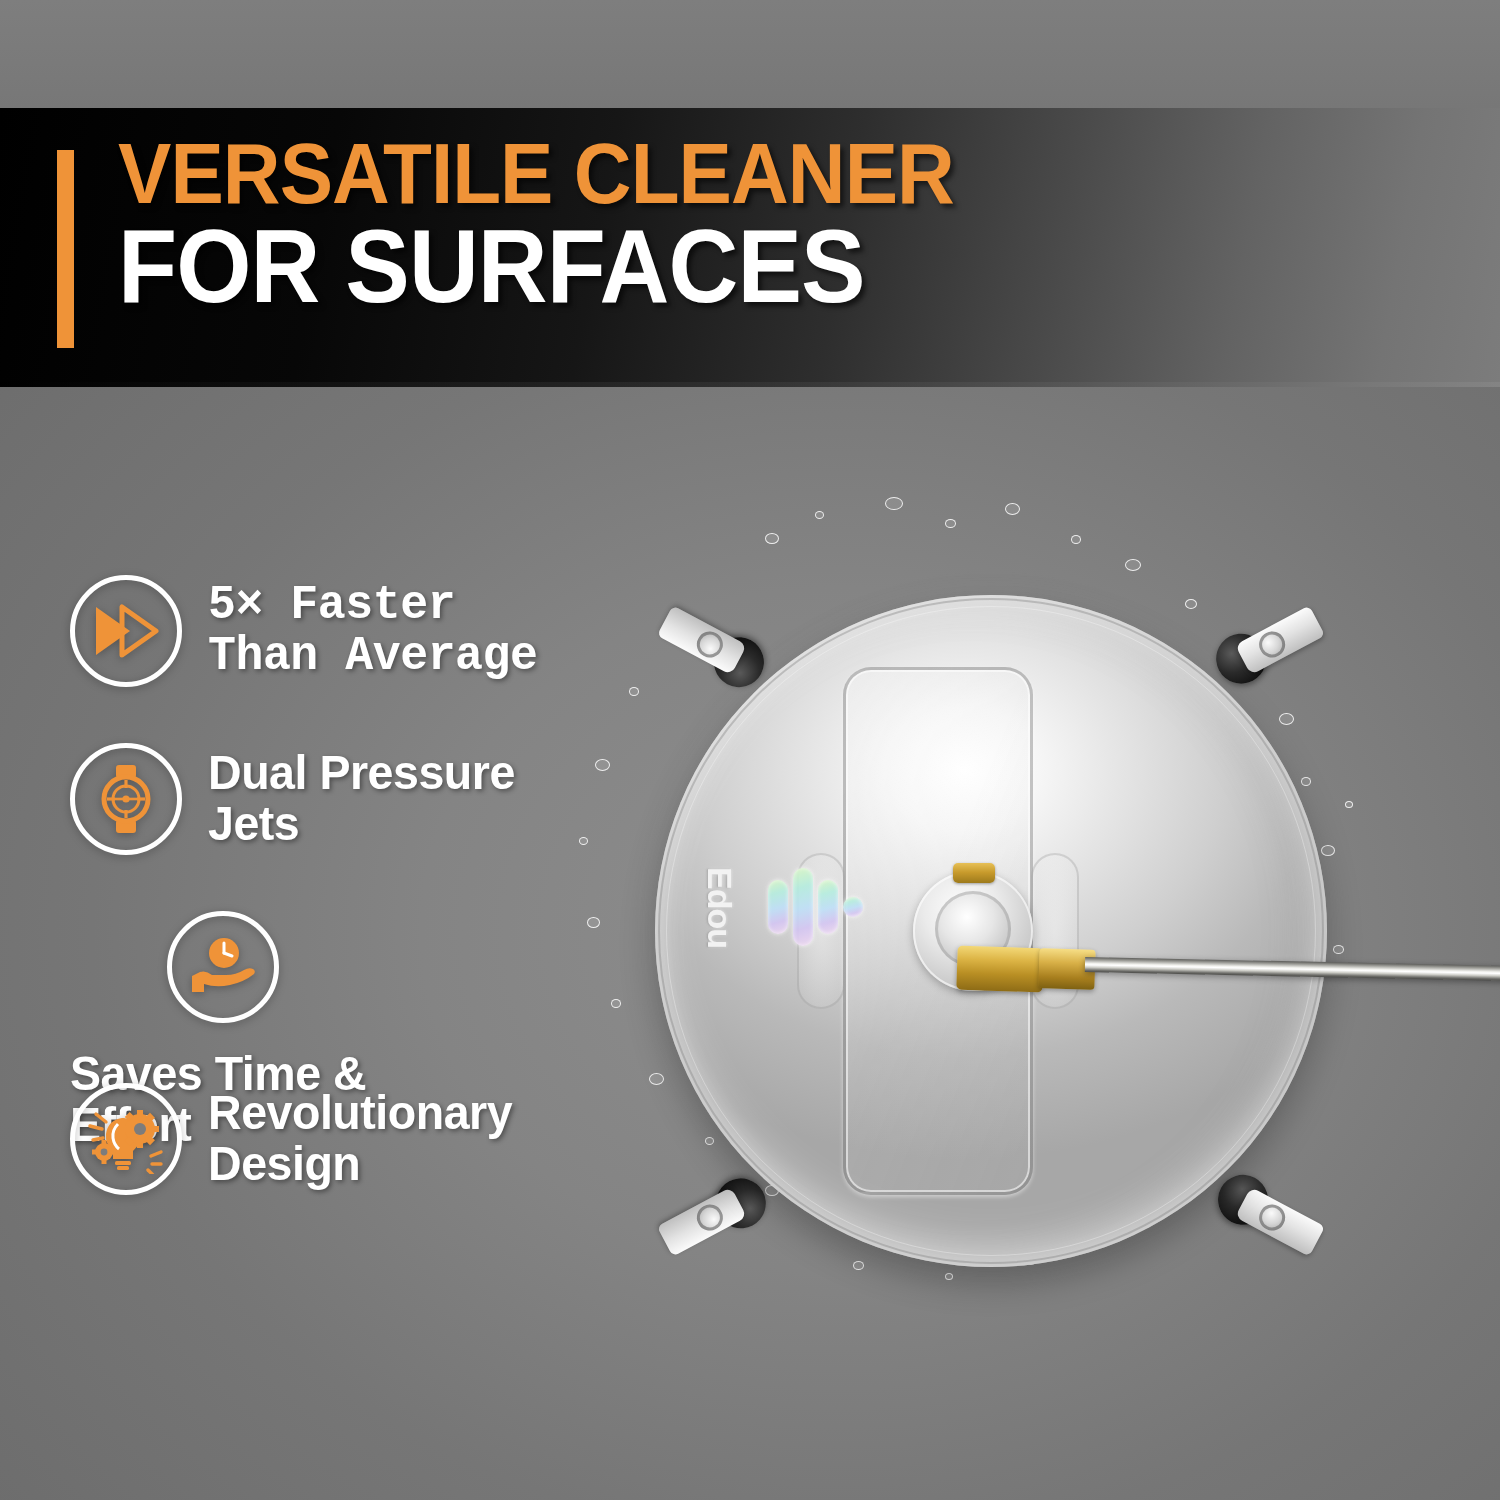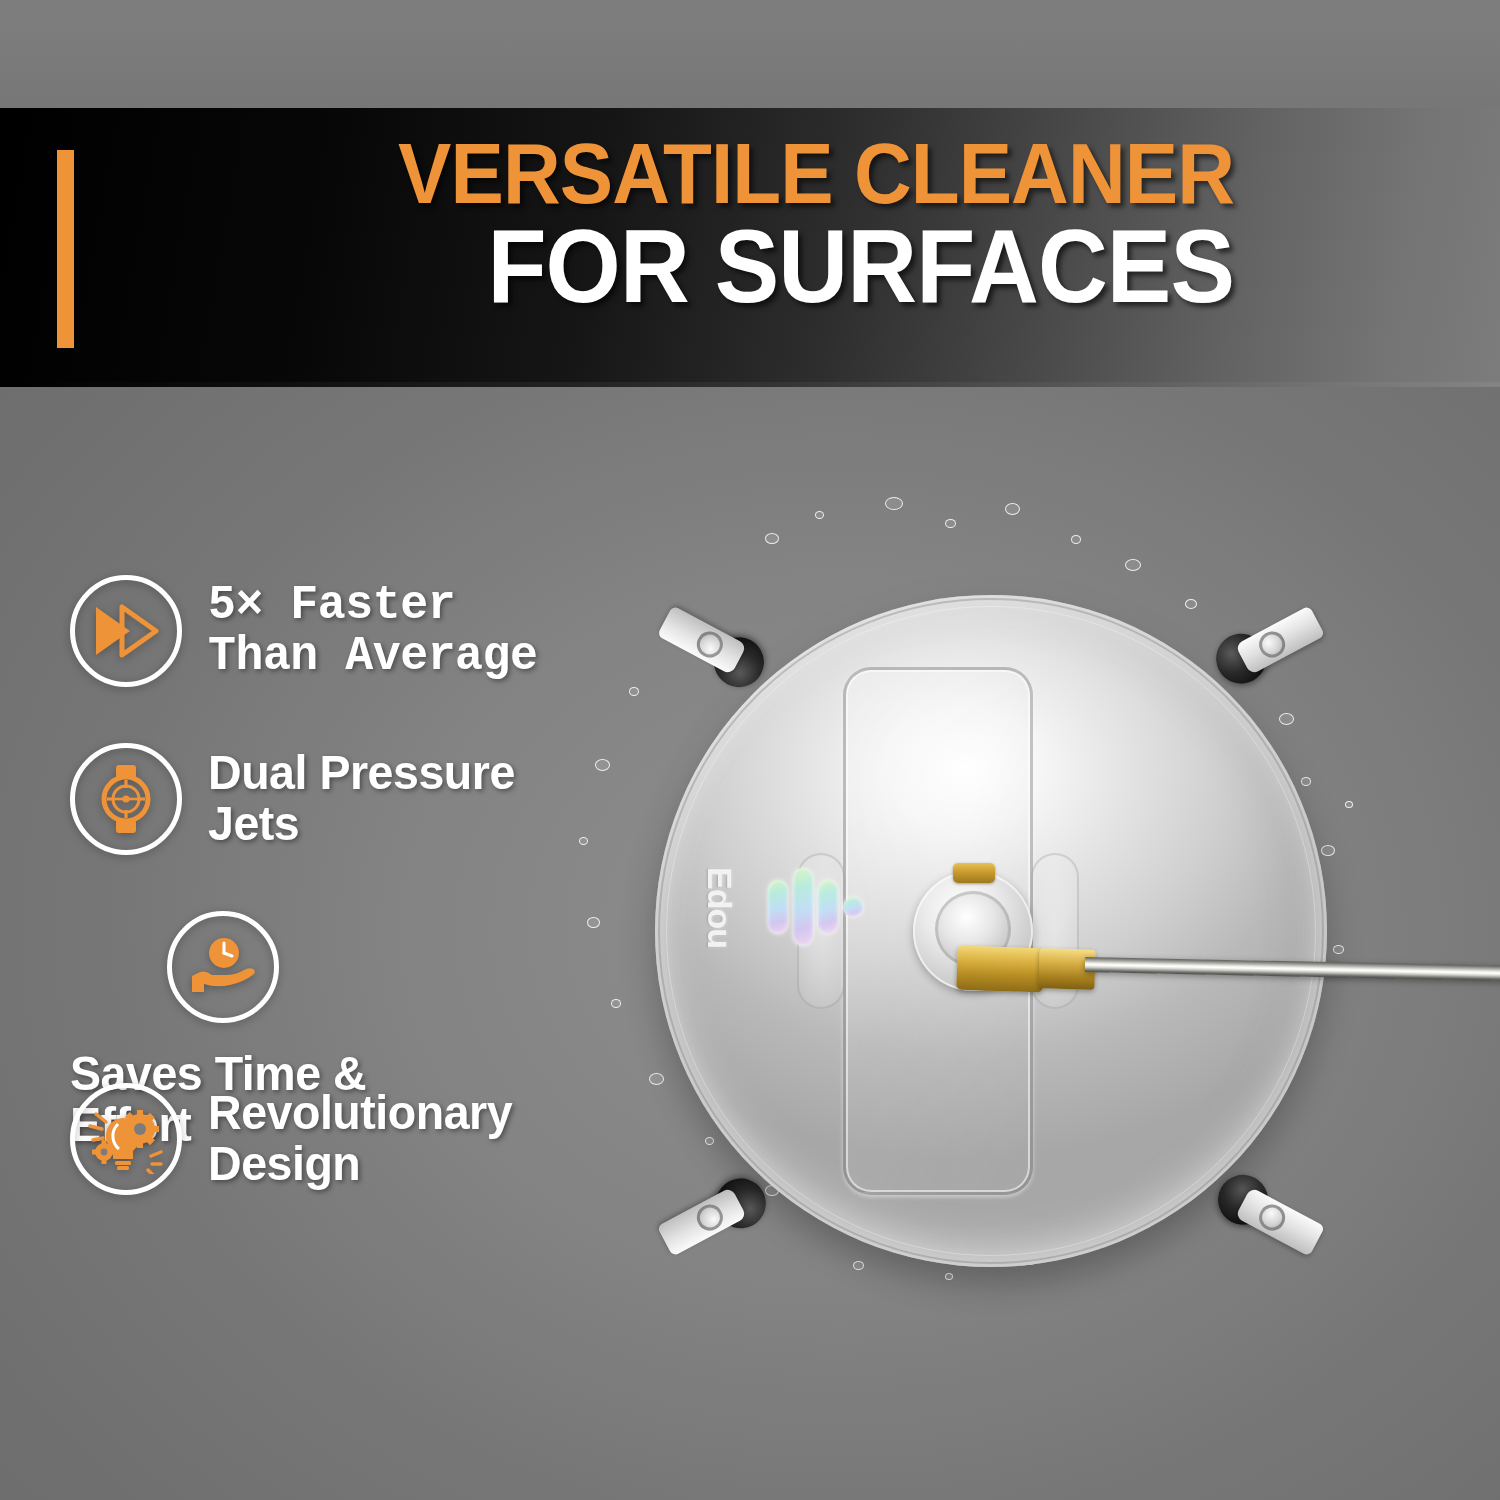--- a/index.html
+++ b/index.html
@@ -20,21 +20,20 @@
     position:absolute; left:0; top:0; width:1500px; height:108px;
     background:linear-gradient(180deg,#7e7e7e 0%, #777777 100%);
   }
 
   
   #banner {
     position:absolute; left:0; top:108px; width:1500px; height:279px;
     background:linear-gradient(100deg,#000000 0%, #070707 22%, #161616 40%, #2e2e2e 56%,
                                #4a4a4a 70%, #636363 82%, #747474 92%, #7c7c7c 100%);
     overflow:hidden;
-    text-align:right;
   }
   #banner::after {
     content:""; position:absolute; left:0; bottom:0; width:100%; height:5px;
     background:linear-gradient(90deg,#000 0%, #3a3a3a 50%, #8a8a8a 100%);
     opacity:.55;
   }
   .accent-bar {
     position:absolute; left:57px; top:42px; width:17px; height:198px;
     background:#ef9338;
   }

